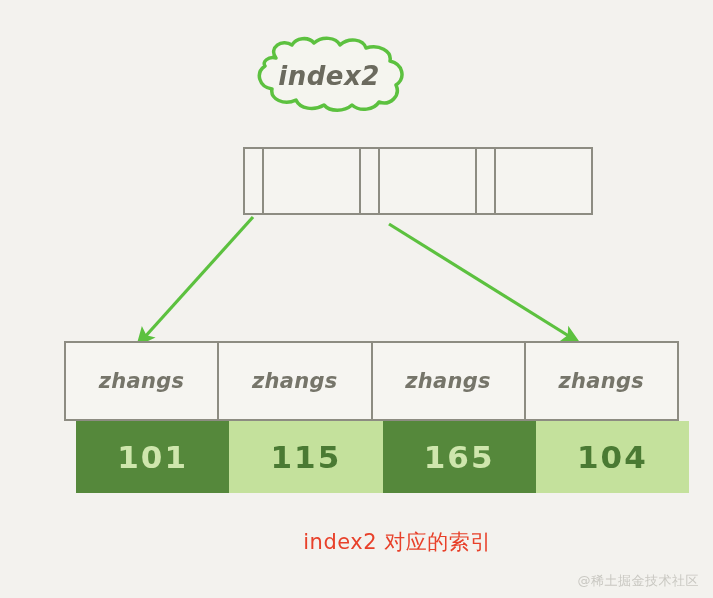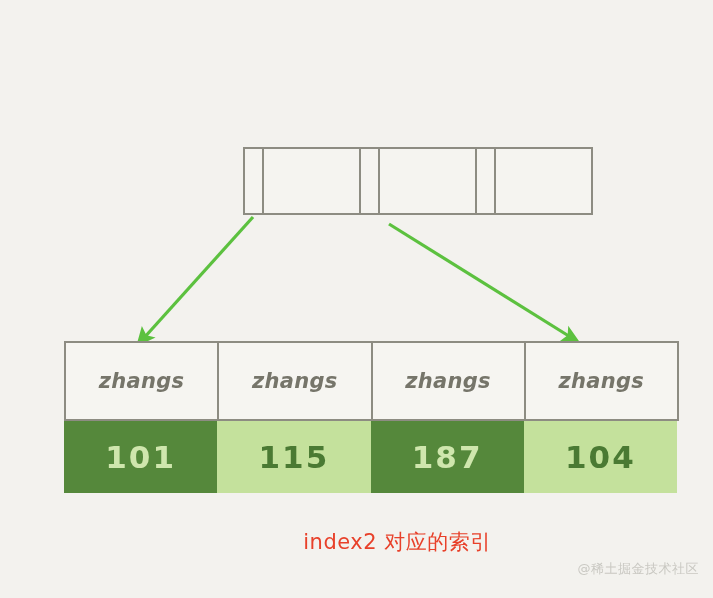--- a/index.html
+++ b/index.html
@@ -89,21 +89,21 @@
     top: 341px;
     width: 613px;
     height: 152px;
   }
   .leaf-row {
     display: flex;
     width: 100%;
     box-sizing: border-box;
   }
   .leaf-row.names { height: 80px; }
-  .leaf-row.ids   { height: 72px; }
+  .leaf-row.ids   { height: 72px; margin-left: 12px; }
 
   .name-cell {
     flex: 1 1 0;
     border: 2px solid #8d8c82;
     margin-right: -2px;
     box-sizing: border-box;
     background: #f6f5f1;
     display: flex;
     align-items: center;
     justify-content: center;
@@ -139,32 +139,51 @@
     font-size: 21px;
     color: #e8412a;
     letter-spacing: 0.5px;
     padding-left: 41px;
   }
 
   
   .watermark {
     position: absolute;
     right: 14px;
-    bottom: 20px;
+    bottom: 8px;
     font-family: "DejaVu Sans", sans-serif;
     font-size: 13px;
     color: #c9c8c2;
     letter-spacing: 0.5px;
   }
 </style>
 </head>
 <body>
 
 <div class="canvas">
 
+  <div class="cloud-wrap">
+    <svg class="cloud-svg" viewBox="0 0 162 76">
+      <path d="M28,22
+               C20,12 34,2 44,9
+               C48,2 60,0 66,7
+               C74,0 88,1 92,9
+               C101,1 115,3 118,12
+               C131,8 144,15 142,25
+               C155,28 158,42 148,49
+               C153,60 142,70 131,66
+               C126,74 112,76 104,69
+               C96,76 82,76 76,69
+               C66,75 52,73 48,64
+               C36,70 22,63 24,53
+               C11,51 7,37 17,30
+               C14,26 20,20 28,22 Z" fill="#f5f5ef" stroke="#5cc13f" stroke-width="3.5" stroke-linejoin="round" stroke-linecap="round"></path>
+    </svg>
+    <div class="cloud-text">index2</div>
+  </div>
 
   <div class="root-node">
     <div class="root-cell narrow"></div>
     <div class="root-cell wide"></div>
     <div class="root-cell narrow"></div>
     <div class="root-cell wide"></div>
     <div class="root-cell narrow"></div>
     <div class="root-cell wide"></div>
   </div>
 
@@ -181,21 +200,21 @@
   <div class="leaf-table">
     <div class="leaf-row names">
       <div class="name-cell">zhangs</div>
       <div class="name-cell">zhangs</div>
       <div class="name-cell">zhangs</div>
       <div class="name-cell">zhangs</div>
     </div>
     <div class="leaf-row ids">
       <div class="id-cell dark">101</div>
       <div class="id-cell light">115</div>
-      <div class="id-cell dark">187</div>
+      <div class="id-cell dark">165</div>
       <div class="id-cell light">104</div>
     </div>
   </div>
 
   <div class="caption">index2 对应的索引</div>
 
   <div class="watermark">@稀土掘金技术社区</div>
 
 </div>
 

